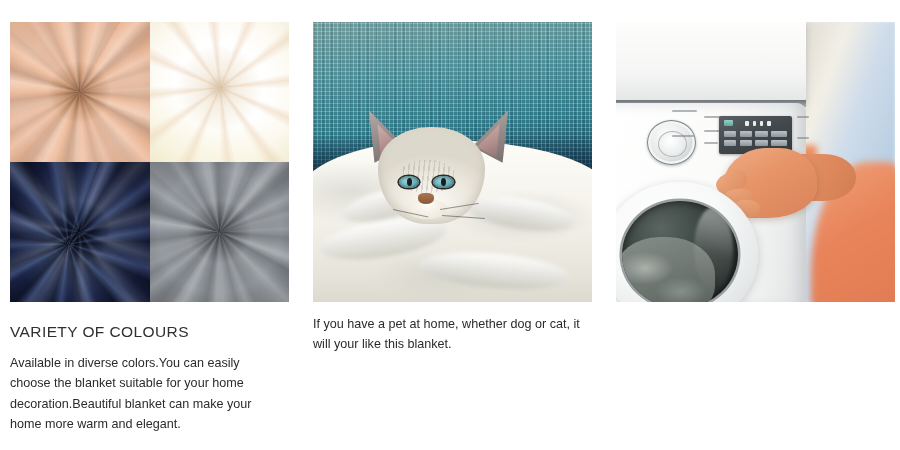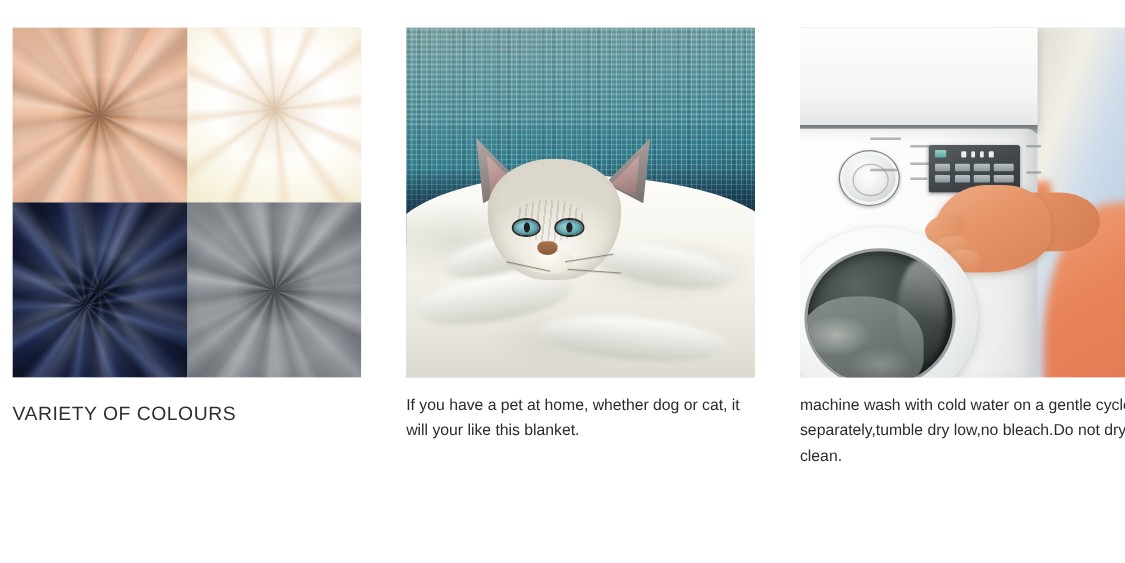--- a/index.html
+++ b/index.html
@@ -14,21 +14,21 @@
     overflow: hidden;
     position: relative;
   }
 
   .feature-grid {
     display: flex;
     width: 900px;
     height: 450px;
     box-sizing: border-box;
     padding: 22px 10px 0 10px;
-    gap: 36px;
+    gap: 24px;
   }
 
   .feature-col {
     width: 279px;
     flex: 0 0 279px;
     display: flex;
     flex-direction: column;
   }
 
   .feature-media {
@@ -346,20 +346,21 @@
   <div class="feature-col">
     <div class="feature-media">
       <div class="swatch-grid">
         <div class="swatch swirl sw-peach"></div>
         <div class="swatch swirl sw-cream"></div>
         <div class="swatch swirl sw-navy"></div>
         <div class="swatch swirl sw-gray"></div>
       </div>
     </div>
     <div class="feature-title">VARIETY OF COLOURS</div>
+    <div class="feature-body">Available in diverse colors.You can easily choose the blanket suitable for your home decoration.Beautiful blanket can make your home more warm and elegant.</div>
   </div>
 
   <div class="feature-col">
     <div class="feature-media">
       <div class="cat-scene">
         <div class="cat-bg"></div>
         <div class="cat-bg-dark"></div>
         <div class="blanket"></div>
         <div class="blanket-fold bf1"></div>
         <div class="blanket-fold bf2"></div>
@@ -439,16 +440,15 @@
         </div>
 
         <div class="lr-door-ring">
           <div class="lr-door-glass">
             <div class="lr-clothes"></div>
             <div class="lr-glass-glare"></div>
           </div>
         </div>
       </div>
     </div>
-    <div class="feature-body">machine wash with cold water on a gentle cycle separately,tumble dry low,no bleach.Do not dry clean.</div>
   </div>
 
 </div>
 
 </body></html>

